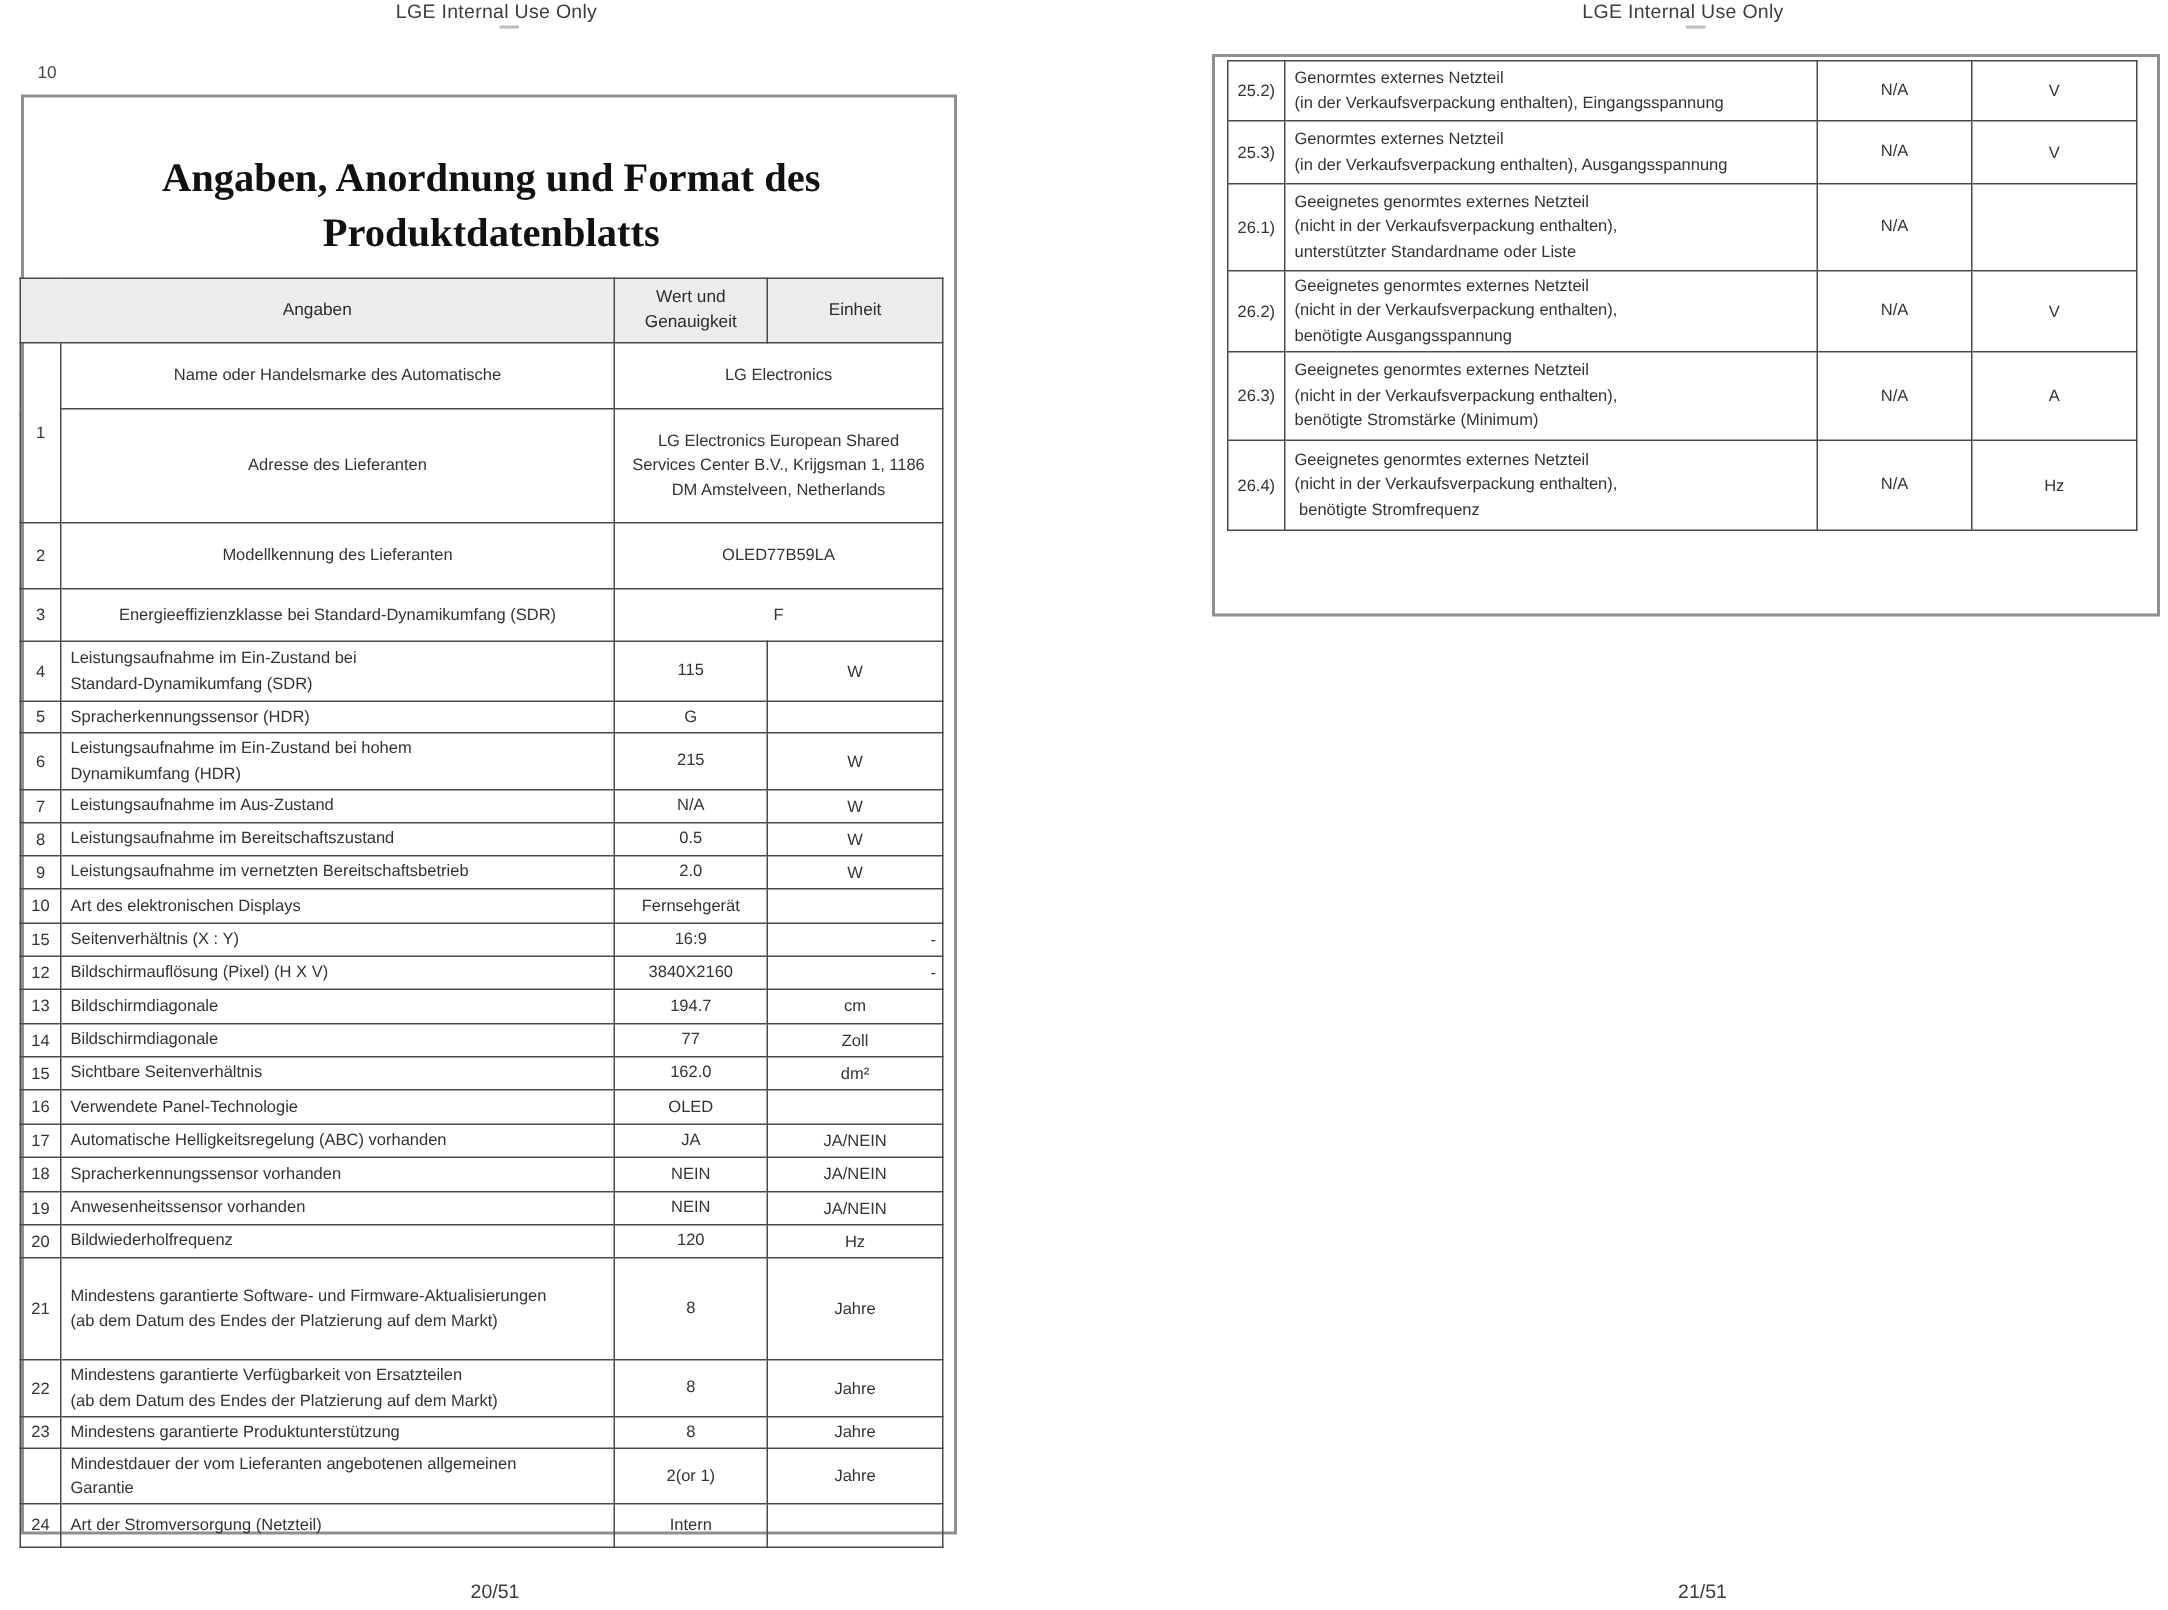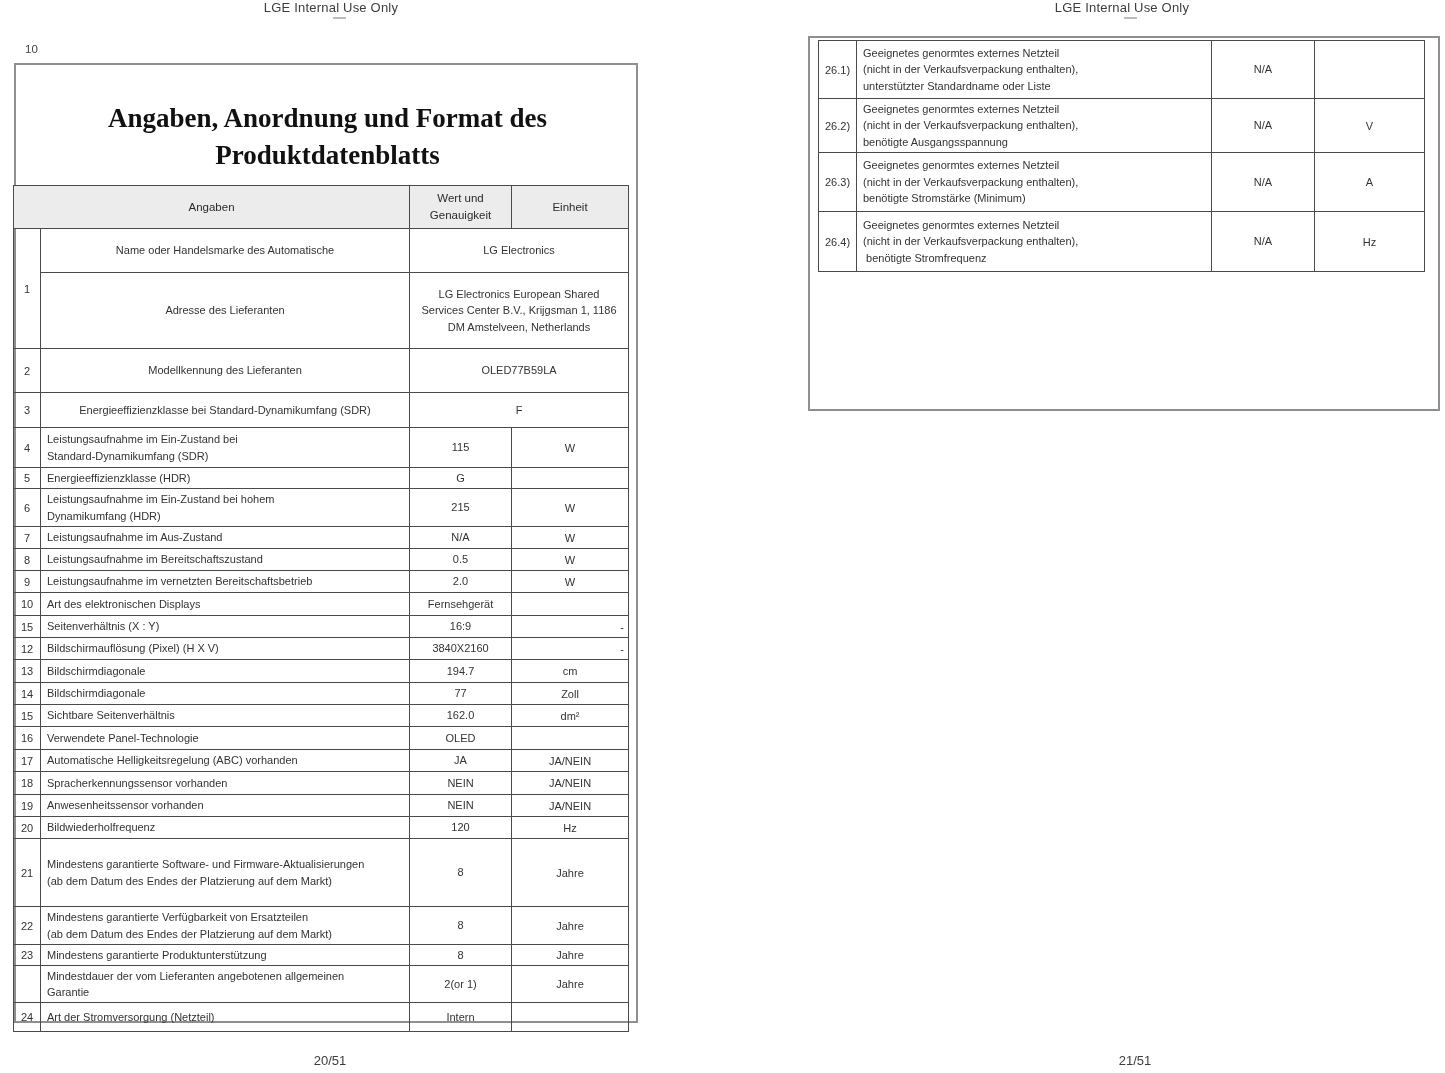--- a/index.html
+++ b/index.html
@@ -108,21 +108,21 @@
       </tr>
       <tr style="height: 40px;">
         <td class="num">4</td>
         <td class="label pw">Leistungsaufnahme im Ein-Zustand bei
 Standard-Dynamikumfang (SDR)</td>
         <td class="val pw">115</td>
         <td class="unit">W</td>
       </tr>
       <tr style="height: 21px;">
         <td class="num">5</td>
-        <td class="label pw">Energieeffizienzklasse (HDR)</td>
+        <td class="label pw">Spracherkennungssensor (HDR)</td>
         <td class="val pw">G</td>
         <td class="unit"></td>
       </tr>
       <tr style="height: 38px;">
         <td class="num">6</td>
         <td class="label pw">Leistungsaufnahme im Ein-Zustand bei hohem
 Dynamikumfang (HDR)</td>
         <td class="val pw">215</td>
         <td class="unit">W</td>
       </tr>
@@ -251,20 +251,34 @@
 <div class="abs frame" style="left:808px;top:36px;width:628px;height:371px;"></div>
 
 <table class="sheet abs" style="left:818px;top:40px;width:606px;">
   <colgroup>
     <col style="width:38px">
       <col style="width:355px">
       <col style="width:103px">
       <col style="width:110px">
   </colgroup>
   <tbody id="right-tbody">
+      <tr style="height: 40px;">
+        <td class="num">25.2)</td>
+        <td class="label pw">Genormtes externes Netzteil
+(in der Verkaufsverpackung enthalten), Eingangsspannung</td>
+        <td class="val pw">N/A</td>
+        <td class="unit">V</td>
+      </tr>
+      <tr style="height: 42px;">
+        <td class="num">25.3)</td>
+        <td class="label pw">Genormtes externes Netzteil
+(in der Verkaufsverpackung enthalten), Ausgangsspannung</td>
+        <td class="val pw">N/A</td>
+        <td class="unit">V</td>
+      </tr>
       <tr style="height: 58px;">
         <td class="num">26.1)</td>
         <td class="label pw">Geeignetes genormtes externes Netzteil
 (nicht in der Verkaufsverpackung enthalten),
 unterstützter Standardname oder Liste</td>
         <td class="val pw">N/A</td>
         <td class="unit"></td>
       </tr>
       <tr style="height: 54px;">
         <td class="num">26.2)</td>

